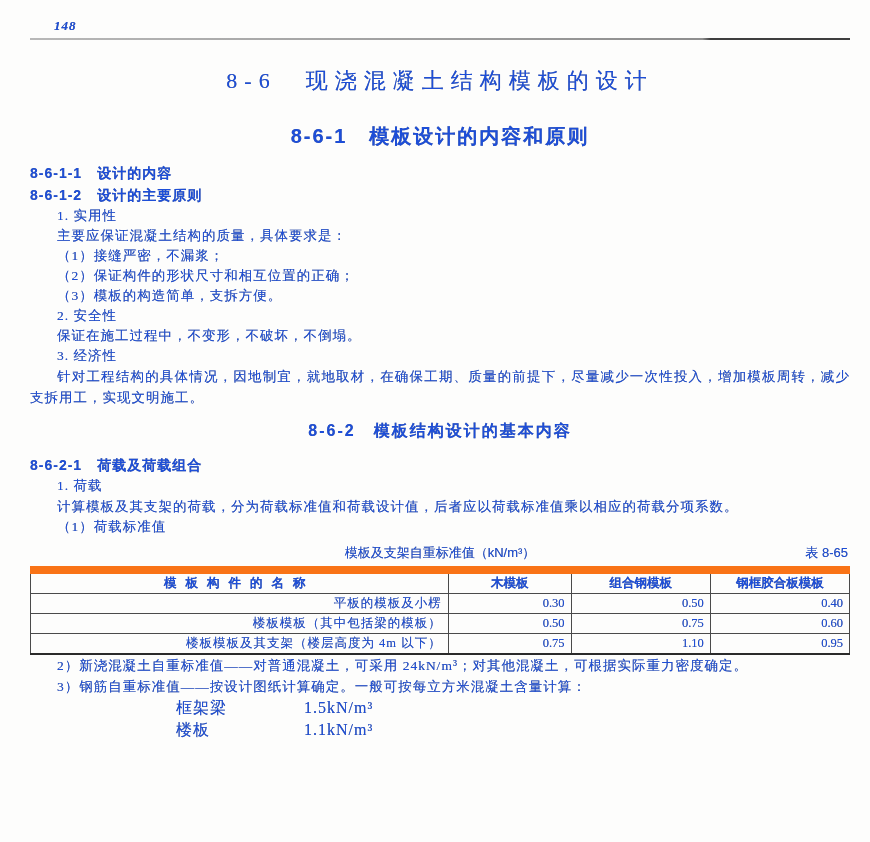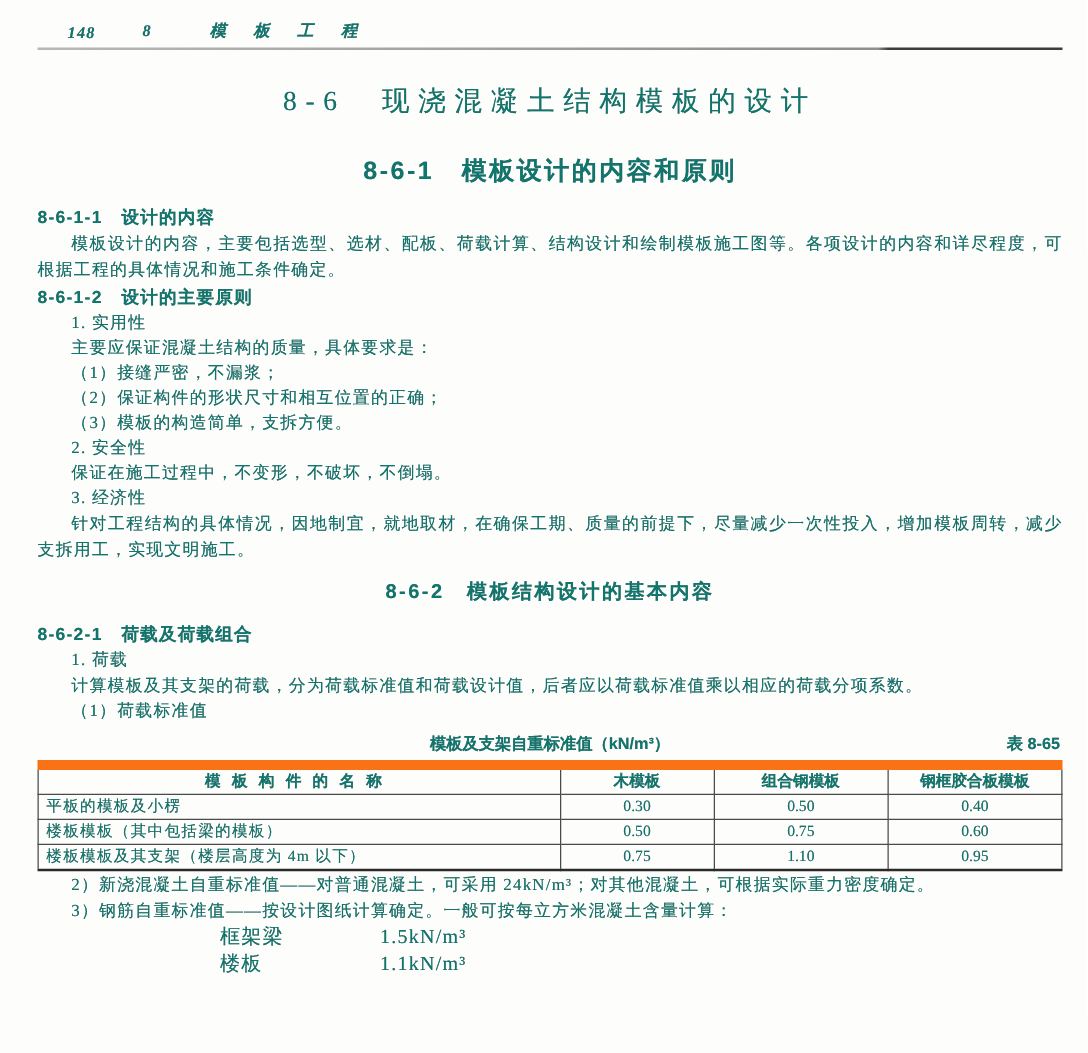--- a/index.html
+++ b/index.html
@@ -4,21 +4,21 @@
 <style>
   * { margin: 0; padding: 0; box-sizing: border-box; }
   html, body { background: #ffffff; }
   .page {
     width: 870px; height: 842px;
     background: #fdfdfc;
     position: relative;
     overflow: hidden;
     padding: 12px 20px 0 30px;
     font-family: "Liberation Serif", serif;
-    color: #0f766e;
+    color: #1d4ed8;
     text-shadow: 0 0 0.45px rgba(20,20,20,0.5);
   }
   
   .running-head {
     display: flex; align-items: flex-end;
     height: 22px; padding-left: 24px;
     font-style: italic; font-size: 13px; font-weight: bold;
   }
   .running-head .pageno { width: 60px; letter-spacing: 1px; }
   .running-head .chapter { letter-spacing: 22px; }
@@ -46,30 +46,30 @@
   .para {
     font-size: 13.5px; line-height: 21px;
     text-align: justify; text-indent: 2em;
     letter-spacing: 1px;
   }
   .line { font-size: 13.5px; line-height: 20px; padding-left: 2em; letter-spacing: 1px; }
   
   .tbl-caption-row {
     position: relative; margin-top: 7px; height: 18px;
     font-family: "Liberation Sans", sans-serif;
-    font-weight: bold; font-size: 13px; text-align: center;
+    font-weight: normal; font-size: 13px; text-align: center;
   }
   .tbl-label { position: absolute; right: 2px; top: 0; }
   table.weight {
     width: 100%; border-collapse: collapse; margin-top: 4px;
     font-size: 12.5px;
     border-top: 8px solid #f97316; border-bottom: 2px solid #2a2a2a;
   }
   table.weight th, table.weight td {
-    border: 1px solid #4a4a4a; height: 18px; padding: 1px 6px;
+    border: 1px solid #4a4a4a; height: 18px; padding: 1px 6px; text-align: right;
   }
   table.weight th { font-family: "Liberation Sans", sans-serif; font-weight: bold; text-align: center; }
   th.name-col { letter-spacing: 9px; }
   td.name-cell { text-align: left; padding-left: 14px; letter-spacing: 1px; }
   td.val-cell { text-align: center; }
   .col-name { width: 51%; } .col-w { width: 15%; } .col-s { width: 17%; } .col-p { width: 17%; }
   .after-gap { }
   
   .rebar-row {
     display: flex; margin-left: 146px;
@@ -77,30 +77,28 @@
   }
   .rebar-row .rname { width: 128px; }
 </style>
 </head>
 <body>
 
 <div class="page">
 
   <div class="running-head">
     <span class="pageno">148</span>
-    <span class="chapter">8 模板工程</span>
   </div>
   <div class="head-rule"></div>
 
   <div class="doc-title">8-6　现浇混凝土结构模板的设计</div>
 
   <div class="sec-heading">8-6-1　模板设计的内容和原则</div>
 
   <div class="sub-heading">8-6-1-1　设计的内容</div>
-  <div class="para">模板设计的内容，主要包括选型、选材、配板、荷载计算、结构设计和绘制模板施工图等。各项设计的内容和详尽程度，可根据工程的具体情况和施工条件确定。</div>
 
   <div class="sub-heading" style="margin-top:1px;">8-6-1-2　设计的主要原则</div>
 
   <div class="line">1. 实用性</div>
   <div class="line">主要应保证混凝土结构的质量，具体要求是：</div>
   <div class="line">（1）接缝严密，不漏浆；</div>
   <div class="line">（2）保证构件的形状尺寸和相互位置的正确；</div>
   <div class="line">（3）模板的构造简单，支拆方便。</div>
   <div class="line">2. 安全性</div>
   <div class="line">保证在施工过程中，不变形，不破坏，不倒塌。</div>

